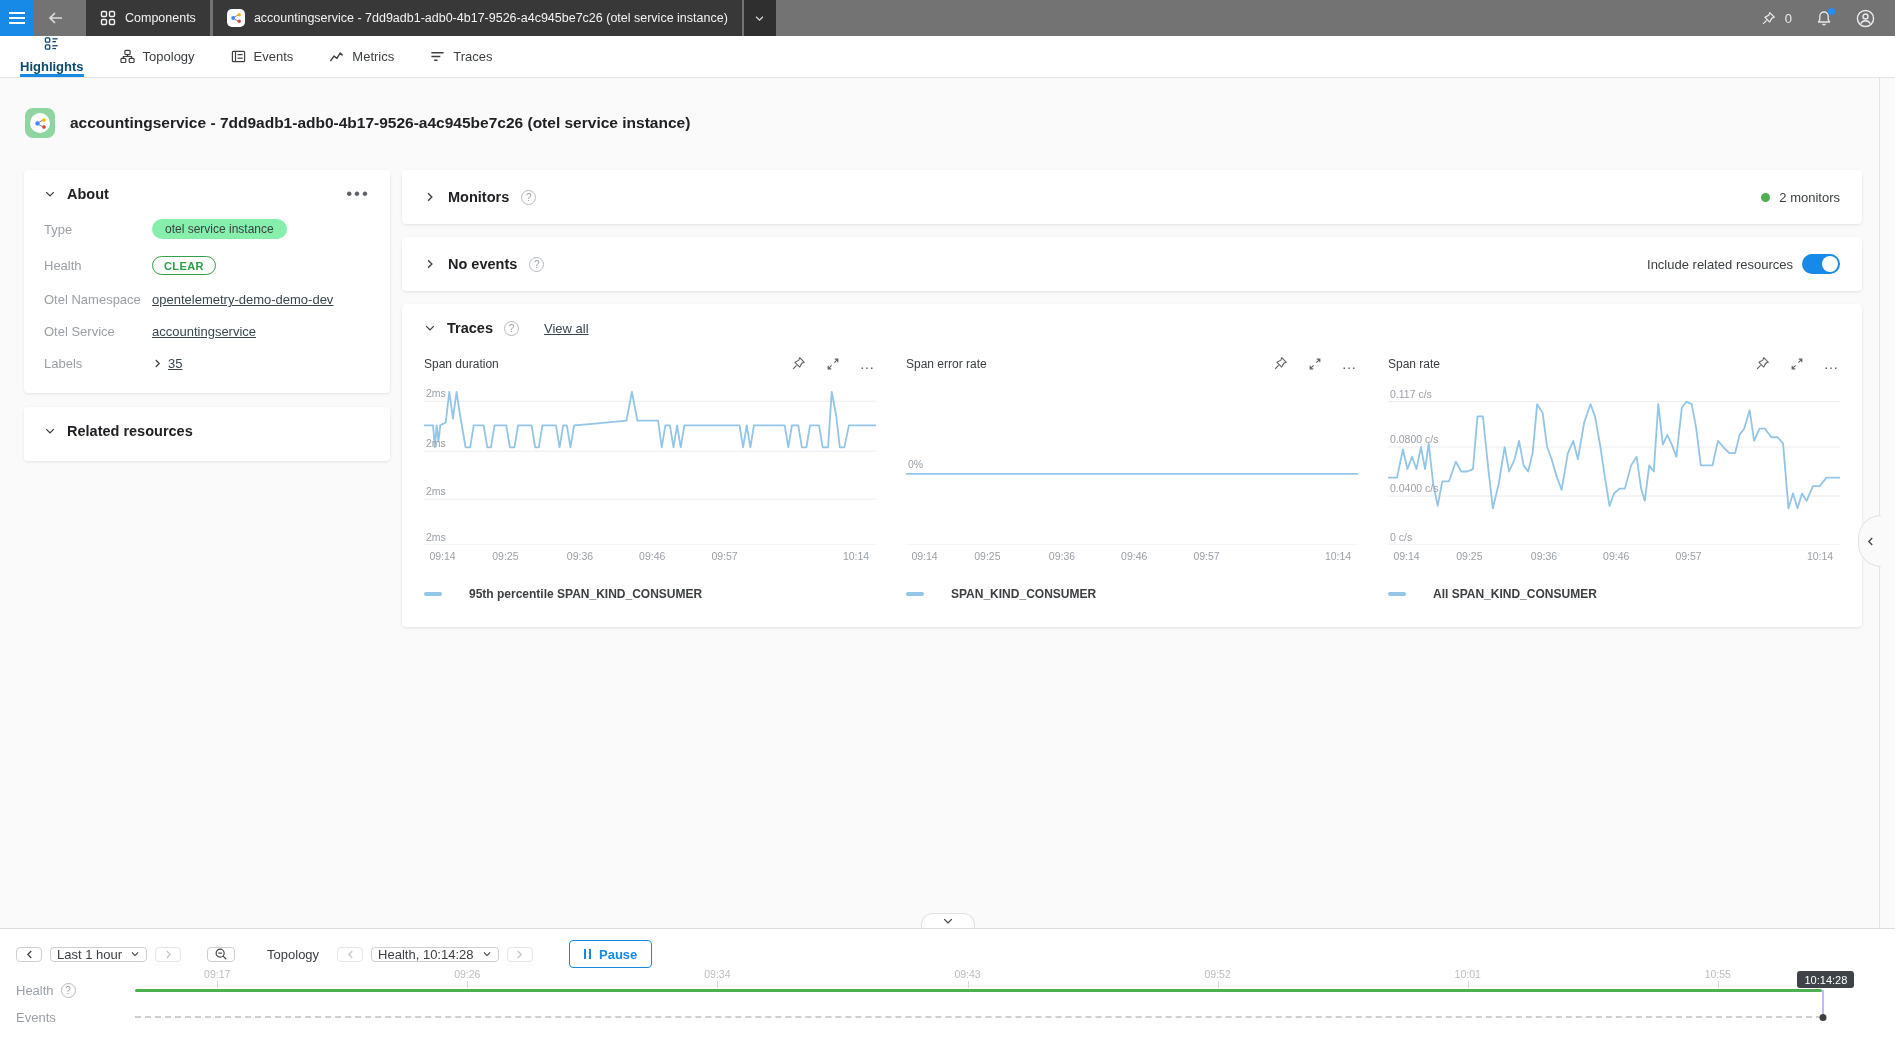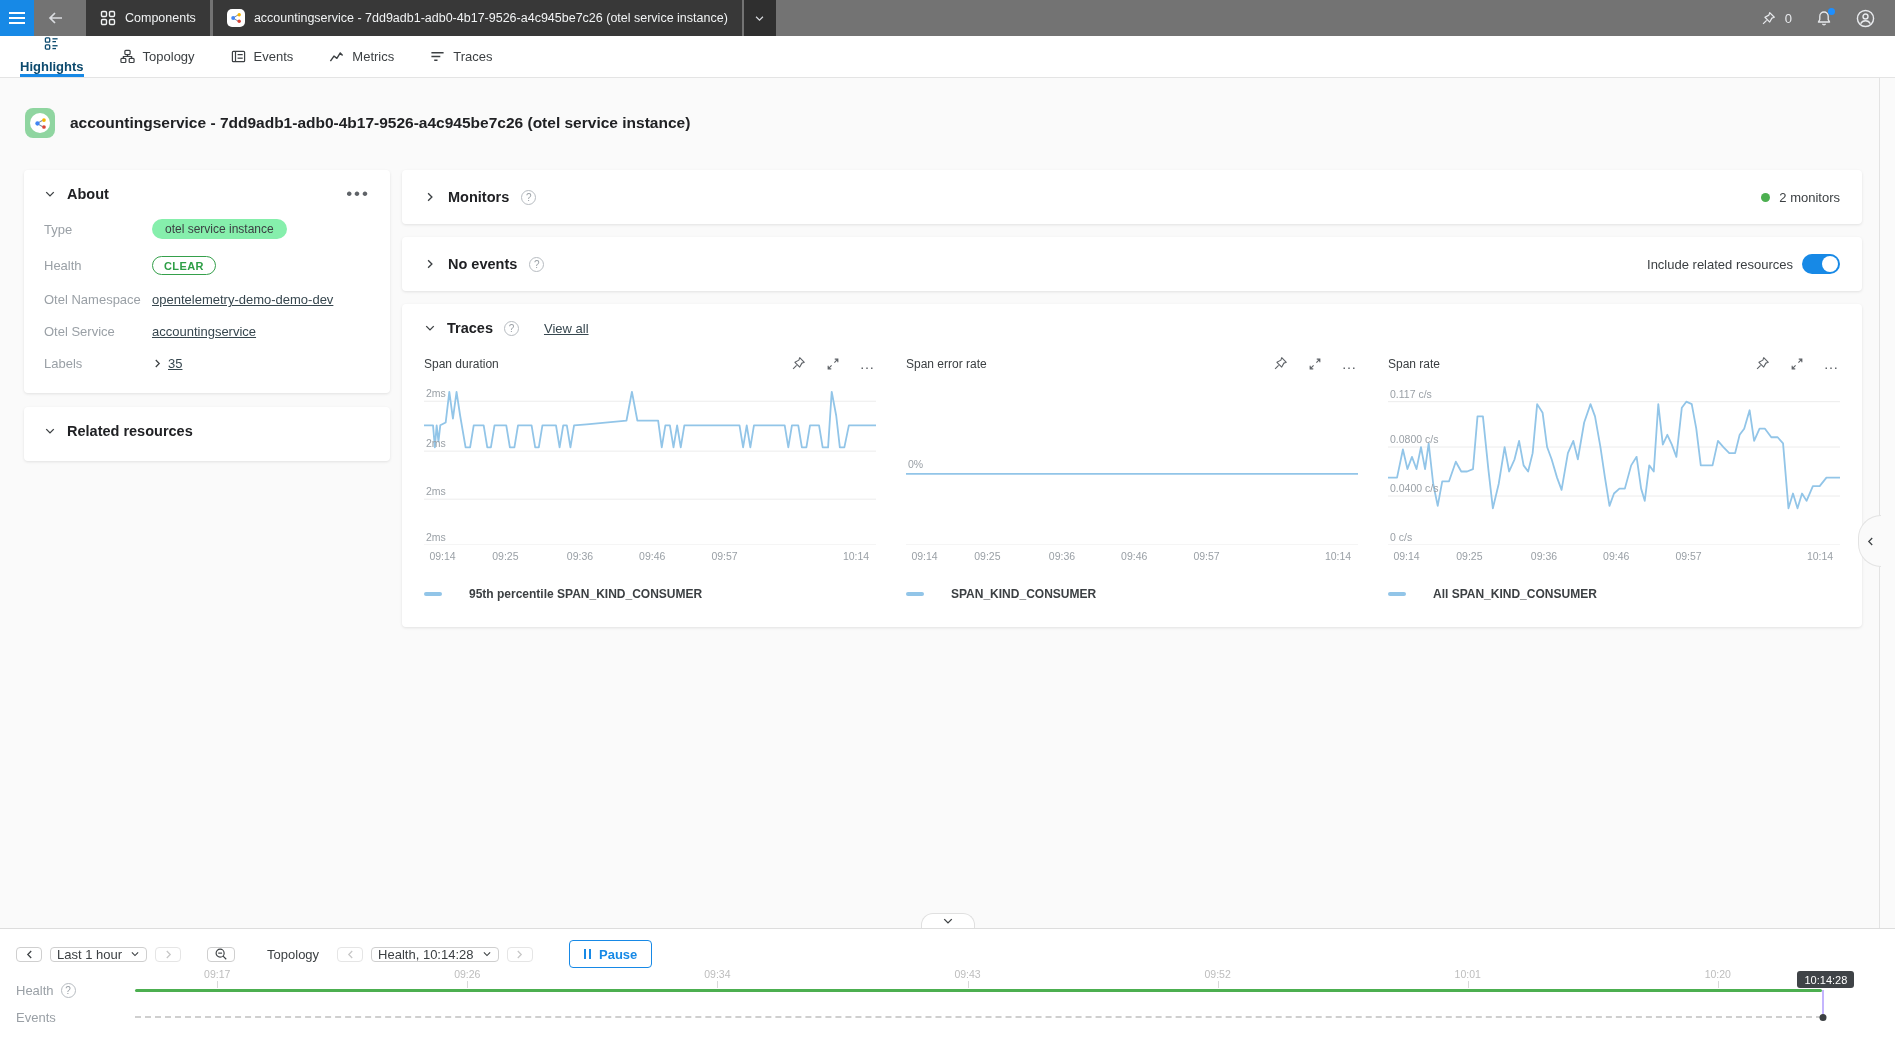--- a/index.html
+++ b/index.html
@@ -534,17 +534,17 @@
         <span class="tl-tick" style="left: 19.4%;">09:26</span>
         <span class="tl-tickmark" style="left: 19.4%;"></span>
         <span class="tl-tick" style="left: 34%;">09:34</span>
         <span class="tl-tickmark" style="left: 34%;"></span>
         <span class="tl-tick" style="left: 48.6%;">09:43</span>
         <span class="tl-tickmark" style="left: 48.6%;"></span>
         <span class="tl-tick" style="left: 63.2%;">09:52</span>
         <span class="tl-tickmark" style="left: 63.2%;"></span>
         <span class="tl-tick" style="left: 77.8%;">10:01</span>
         <span class="tl-tickmark" style="left: 77.8%;"></span>
-        <span class="tl-tick" style="left: 92.4%;">10:20</span>
+        <span class="tl-tick" style="left: 92.4%;">10:55</span>
         <span class="tl-tickmark" style="left: 92.4%;"></span>
       </div>
   </div>
 </div>
 
 </body></html>

